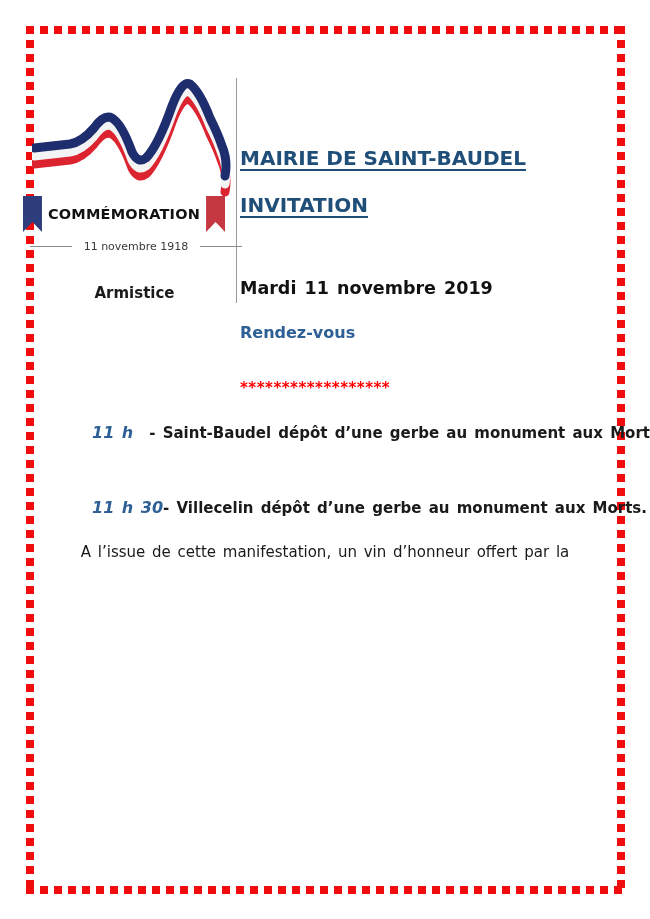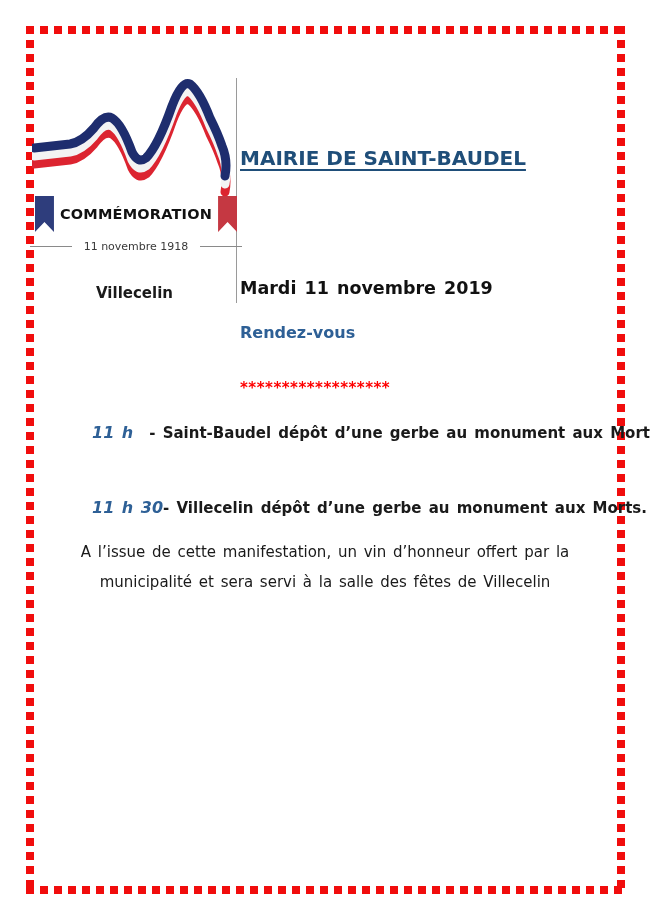--- a/index.html
+++ b/index.html
@@ -21,21 +21,21 @@
   .b-top,.b-bottom{position:absolute;left:26px;right:25px;height:8px;
     background:repeating-linear-gradient(90deg,var(--border-red) 0 8px,transparent 8px 14px);}
   .b-top{top:26px}.b-bottom{bottom:25px}
   .b-left,.b-right{position:absolute;top:26px;bottom:25px;width:8px;
     background:repeating-linear-gradient(180deg,var(--border-red) 0 8px,transparent 8px 14px);}
   .b-left{left:26px}.b-right{right:25px}
 
   
   .ribbon-svg{position:absolute;left:32px;top:74px;}
   .v-line{position:absolute;left:236px;top:78px;width:1px;height:225px;background:#9a9a9a;}
-  .banner-row{position:absolute;left:36px;top:196px;width:200px;
+  .banner-row{position:absolute;left:24px;top:196px;width:200px;
     display:flex;align-items:center;justify-content:center;gap:6px;}
   .pennant{width:19px;height:36px;flex:0 0 auto;
     clip-path:polygon(0 0,100% 0,100% 100%,50% 72%,0 100%);}
   .pennant-left{background:#2e3d7c;}
   .pennant-right{background:#c53842;}
   .banner-text{font-weight:bold;font-size:14.5px;color:#111;letter-spacing:.2px;white-space:nowrap;}
   .date-row{position:absolute;left:36px;top:240px;width:200px;
     display:flex;align-items:center;justify-content:center;gap:12px;
     color:#3a3a3a;font-size:11px;white-space:nowrap;}
   .date-row .rule{height:1px;background:#8a8a8a;flex:0 0 42px;}
@@ -90,36 +90,38 @@
     <div class="banner-text">COMMÉMORATION</div>
     <div class="pennant pennant-right"></div>
   </div>
 
   <div class="date-row">
     <div class="rule"></div>
     <div>11 novembre 1918</div>
     <div class="rule"></div>
   </div>
 
-  <div class="armistice">Villecelin</div>
+  <div class="armistice">Armistice</div>
 
   <div class="hcol title-main">
     <span>MAIRIE DE SAINT-BAUDEL</span>
+  </div>
+  <div class="hcol title-sub">
+    <span>INVITATION</span>
   </div>
   <div class="hcol date-line">Mardi 11 novembre 2019</div>
   <div class="hcol rendezvous">Rendez-vous</div>
 
   <div class="hcol stars">******************</div>
 
   <div class="sched sched-1">
     <span class="time">11 h</span><span>- Saint-Baudel dépôt d’une gerbe au monument aux Morts.</span>
   </div>
   <div class="sched sched-2">
     <span class="time">11 h 30</span><span>- Villecelin dépôt d’une gerbe au monument aux Morts.</span>
   </div>
 
   <div class="para">
     <span>A l’issue de cette manifestation, un vin d’honneur offert par la</span>
-    <span>municipalité et sera servi à la salle des fêtes de Villecelin</span>
   </div>
 
 
 </div>
 
 </body></html>

